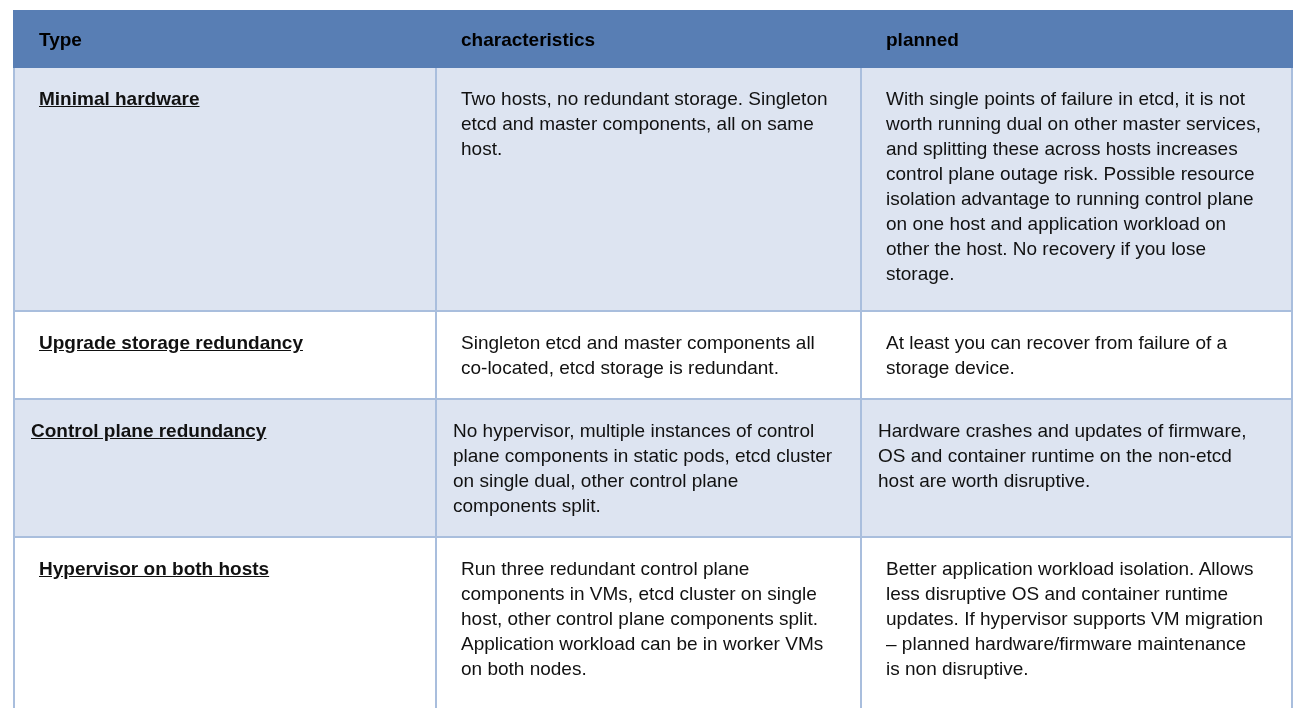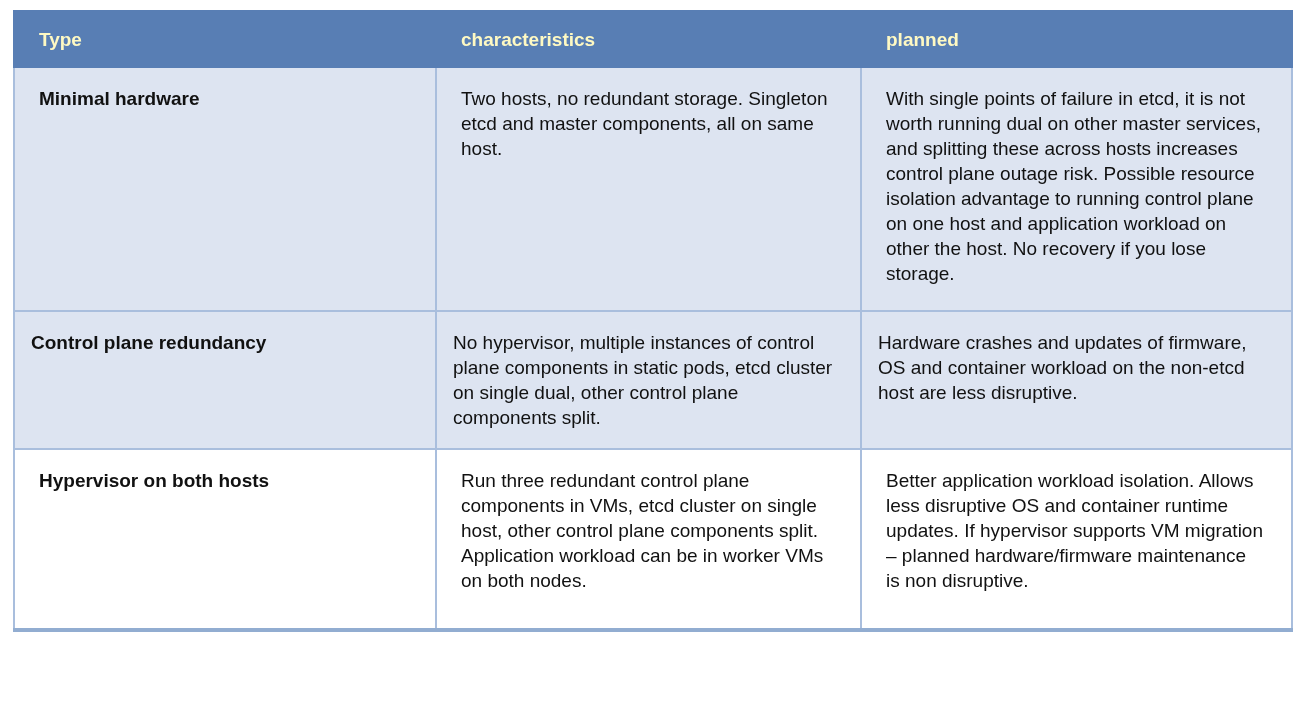--- a/index.html
+++ b/index.html
@@ -21,41 +21,41 @@
     table-layout: fixed;
     width: 1278px;
     border-bottom: 4px solid #92add1;
   }
   table.spec-table col.c1 { width: 422px; }
   table.spec-table col.c2 { width: 425px; }
   table.spec-table col.c3 { width: 431px; }
 
   table.spec-table th {
     background: #587eb4;
-    color: #fef9c3;
+    color: #000000;
     font-size: 19px;
     font-weight: bold;
     text-align: left;
     vertical-align: middle;
     height: 52px;
     padding: 2px 24px 0 24px;
     border: 2px solid #587eb4;
   }
   table.spec-table td {
     border: 2px solid #a9bedd;
     vertical-align: top;
     padding: 18px 26px 18px 24px;
     font-size: 19px;
     line-height: 25px;
     color: #111111;
     word-wrap: break-word;
   }
   table.spec-table tr.row-alt td { background: #dde4f1; }
   table.spec-table tr.row-plain td { background: #ffffff; }
-  td.type-cell { font-weight: bold; }
+  td.type-cell { font-weight: bold; text-decoration: underline; }
   tr.r1 td { height: 206px; }
   tr.r2 td { height: 48px; }
   tr.r3 td { height: 92px; padding-left: 16px; }
   tr.r4 td { height: 142px; }
 </style>
 </head>
 <body>
 
 <div class="page">
   <table class="spec-table">
@@ -70,24 +70,29 @@
         <th>characteristics</th>
         <th>planned</th>
       </tr>
     </thead>
     <tbody>
       <tr class="row-alt r1">
         <td class="type-cell">Minimal hardware</td>
         <td>Two hosts, no redundant storage. Singleton etcd and master components, all on same host.</td>
         <td>With single points of failure in etcd, it is not worth running dual on other master services, and splitting these across hosts increases control plane outage risk. Possible resource isolation advantage to running control plane on one host and application workload on other the host. No recovery if you lose storage.</td>
       </tr>
+      <tr class="row-plain r2">
+        <td class="type-cell">Upgrade storage redundancy</td>
+        <td>Singleton etcd and master components all co-located, etcd storage is redundant.</td>
+        <td>At least you can recover from failure of a storage device.</td>
+      </tr>
       <tr class="row-alt r3">
         <td class="type-cell">Control plane redundancy</td>
         <td>No hypervisor, multiple instances of control plane components in static pods, etcd cluster on single dual, other control plane components split.</td>
-        <td>Hardware crashes and updates of firmware, OS and container workload on the non-etcd host are less disruptive.</td>
+        <td>Hardware crashes and updates of firmware, OS and container runtime on the non-etcd host are worth disruptive.</td>
       </tr>
       <tr class="row-plain r4">
         <td class="type-cell">Hypervisor on both hosts</td>
         <td>Run three redundant control plane components in VMs, etcd cluster on single host, other control plane components split. Application workload can be in worker VMs on both nodes.</td>
         <td>Better application workload isolation. Allows less disruptive OS and container runtime updates. If hypervisor supports VM migration – planned hardware/firmware maintenance is non disruptive.</td>
       </tr>
     </tbody>
   </table>
 </div>
 

